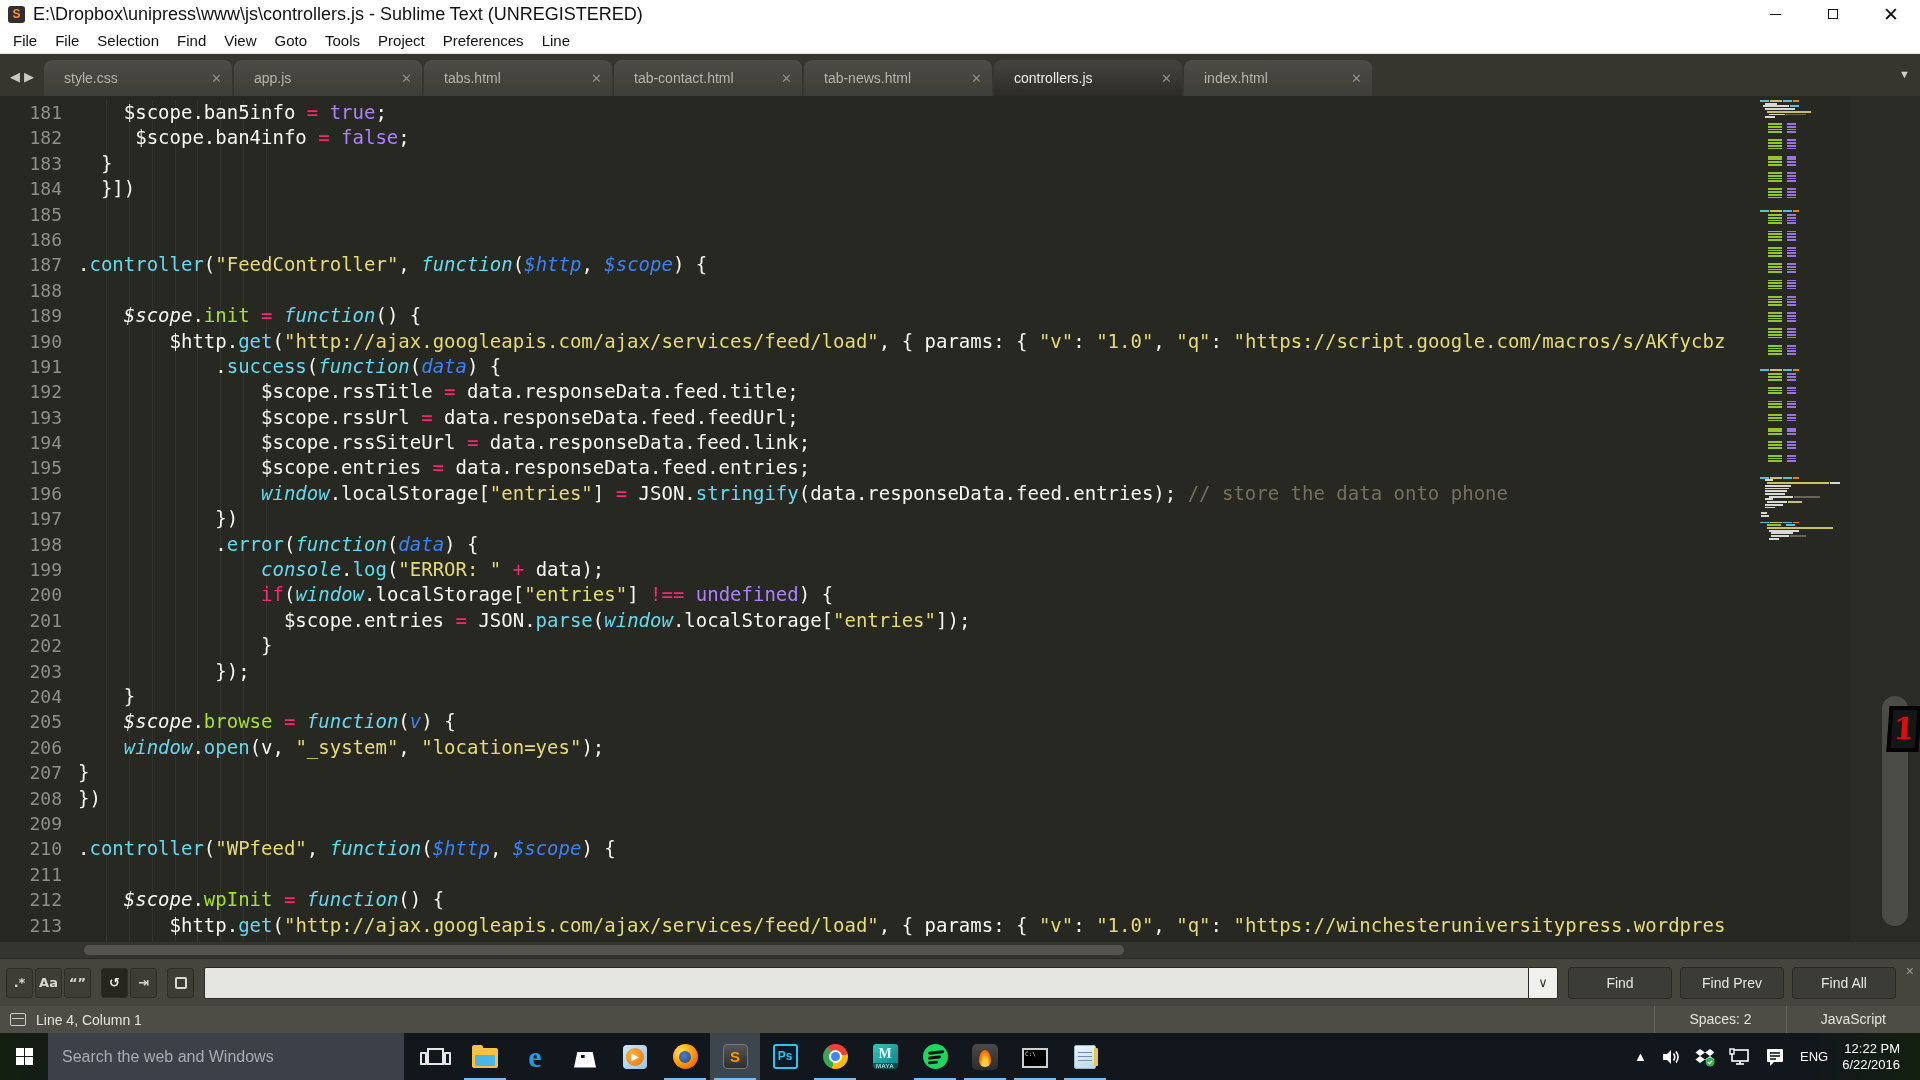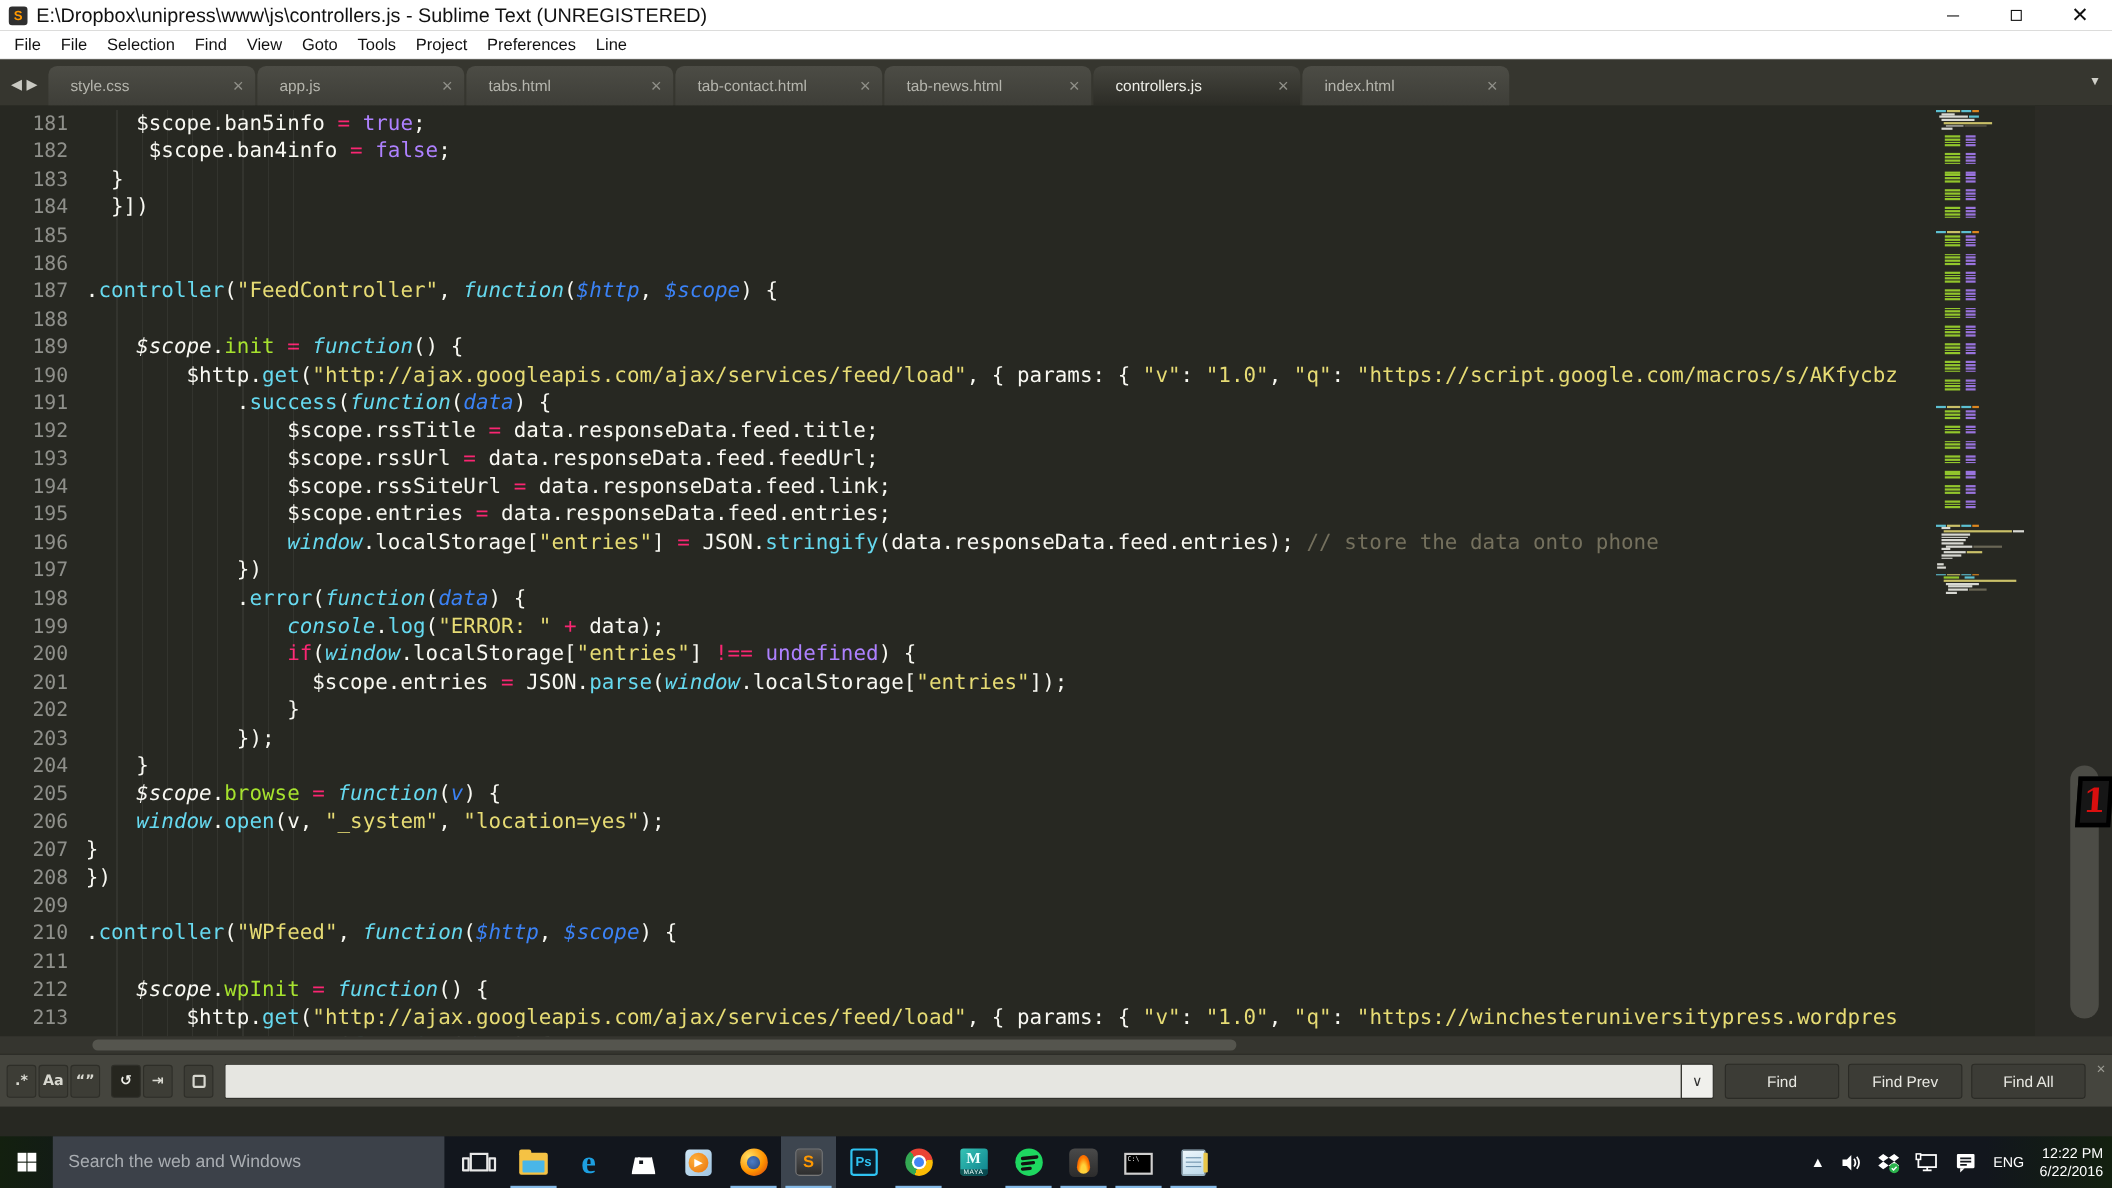--- a/index.html
+++ b/index.html
@@ -81,21 +81,21 @@
   .winlogo { display:grid; grid-template-columns:8px 8px; grid-template-rows:8px 8px; gap:1px; }
   .winlogo i { background:#fff; }
   .tsearch { width:356px; background:#3c4149; display:flex; align-items:center; padding-left:14px; color:#a9adb2; font-size:16px; margin-right:6px; }
   .tb-apps { display:flex; align-items:stretch; }
   .tb-slot { width:50px; display:flex; align-items:center; justify-content:center; position:relative; }
   .tb-slot.running::after { content:""; position:absolute; bottom:0; left:4px; right:4px; height:2px; background:#85b9e6; }
   .tb-slot.active { background:#3d454f; }
   .tray { margin-left:auto; display:flex; align-items:center; padding-right:8px; }
   .tray-item { margin:0 7px; display:flex; align-items:center; justify-content:center; color:#fff; }
   .tray-eng { font-size:13px; color:#fff; margin:0 8px; }
-  .tray-clock { text-align:right; color:#fff; font-size:13px; line-height:16px; margin-left:6px; margin-right:0; }
+  .tray-clock { text-align:right; color:#fff; font-size:13px; line-height:16px; margin-left:6px; margin-right:12px; }
   .ic-taskview { width:17px; height:17px; border:2px solid #e8e8e8; background:transparent; position:relative; }
   .ic-taskview::before, .ic-taskview::after { content:""; position:absolute; top:2px; width:3px; height:9px; border:2px solid #e8e8e8; border-radius:1px; }
   .ic-taskview::before { left:-9px; } .ic-taskview::after { right:-9px; }
   .ic-folder { width:26px; height:20px; position:relative; margin-top:3px; }
   .ic-folder .back { position:absolute; inset:0; background:#f5c244; border-radius:2px; }
   .ic-folder .tabf { position:absolute; left:0; top:-3px; width:11px; height:5px; background:#f5c244; border-radius:2px 2px 0 0; }
   .ic-folder .front { position:absolute; left:3px; top:7px; right:3px; bottom:2px; background:#49b6e8; border-radius:1px; }
   .ic-edge { font:bold 30px/26px "Liberation Serif",serif; color:#1d9fe0; }
   .ic-store { width:22px; height:22px; background:#fff; clip-path:polygon(15% 30%, 85% 30%, 100% 100%, 0% 100%); position:relative; }
   .ic-store::before { content:""; position:absolute; left:6px; top:-4px; width:10px; height:9px; border:2px solid #fff; border-bottom:none; border-radius:5px 5px 0 0; }
@@ -649,20 +649,28 @@
         </div>
       </div>
     <input class="find-input" type="text" value="" style="">
     <div class="find-dd">∨</div>
     <div class="fbtn">Find</div>
     <div class="fbtn">Find Prev</div>
     <div class="fbtn" style="margin-right:18px;">Find All</div>
     <div class="find-close">×</div>
   </div>
 
+  <div class="statusbar">
+    <div class="sb-icon"></div>
+    <div>Line 4, Column 1</div>
+    <div class="sb-right">
+      <div class="sb-cell">Spaces: 2</div>
+      <div class="sb-cell">JavaScript</div>
+    </div>
+  </div>
 
   <div class="taskbar">
     <div class="start">
       <div class="winlogo">
           <i></i>
           <i></i>
           <i></i>
           <i></i>
         </div>
     </div>

